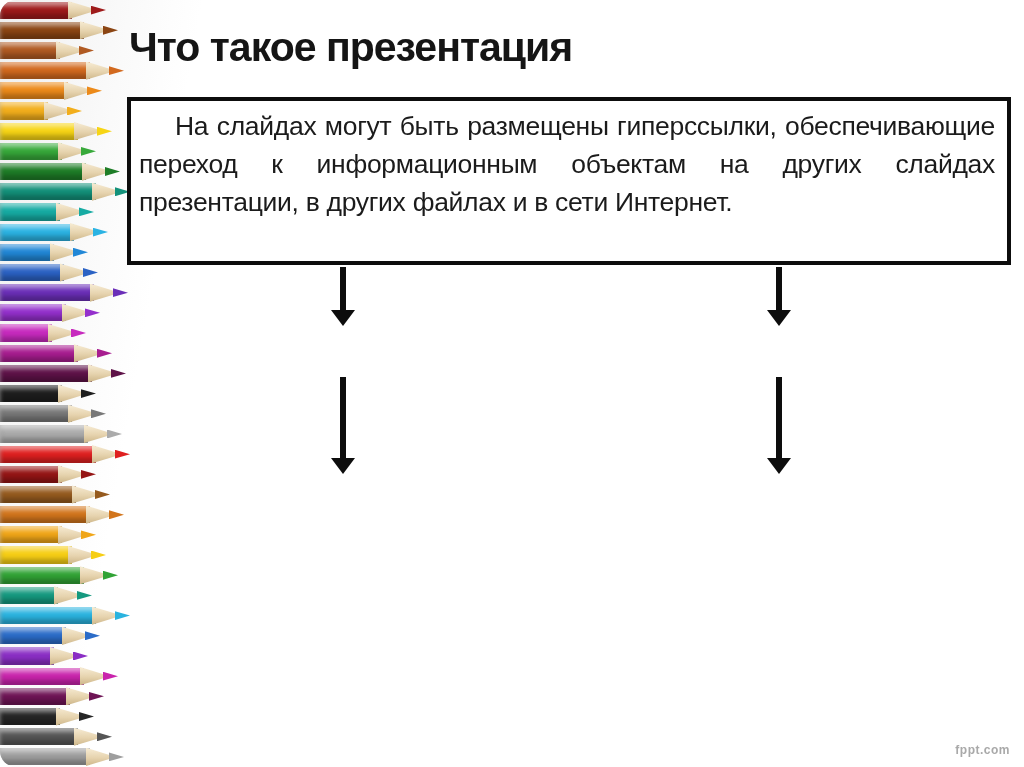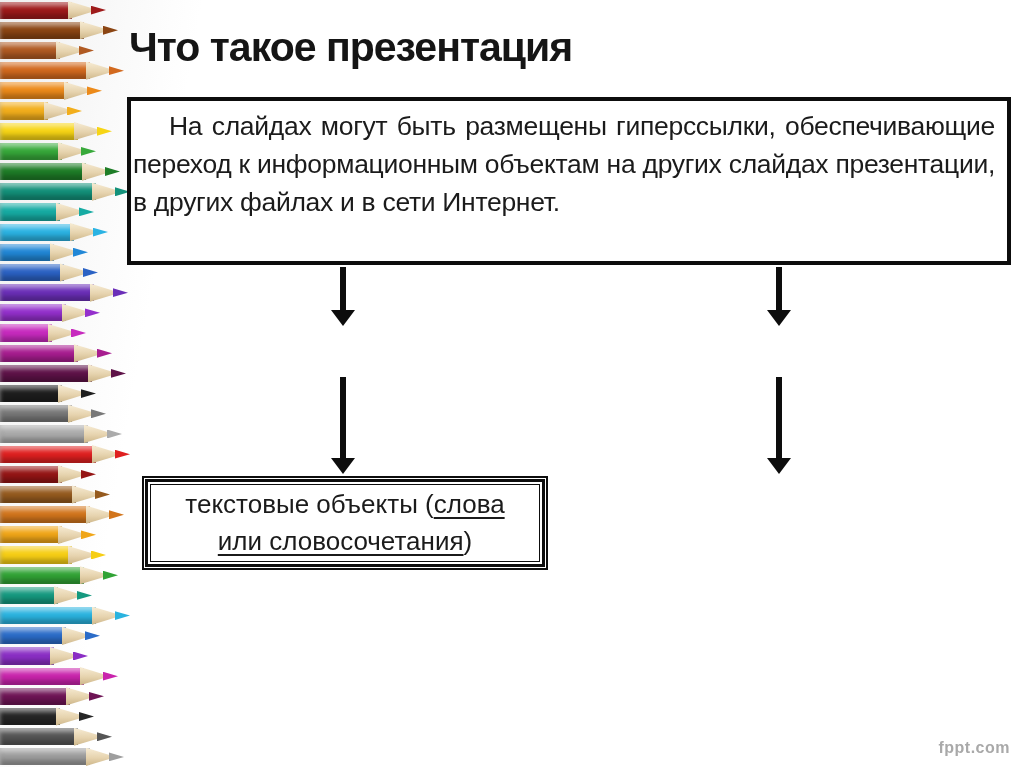--- a/index.html
+++ b/index.html
@@ -4,20 +4,21 @@
 <style>
   html,body{margin:0;padding:0;}
   body{
     width:1024px;height:767px;
     font-family:"Liberation Sans","DejaVu Sans",sans-serif;
     background:#ffffff;
   }
   .slide{
     position:relative;width:1024px;height:767px;overflow:hidden;
     background:linear-gradient(100deg,#efefef 0px,#fafafa 130px,#ffffff 200px);
+    border-radius:16px;
   }
 
   
   .pencils{position:absolute;left:0;top:0;width:150px;height:767px;}
   .pencil{position:absolute;left:0;}
   .pencil .body{
     position:absolute;left:0;top:1.5px;bottom:1.5px;
     box-shadow:inset 0 4px 4px rgba(255,255,255,.5), inset 0 -5px 5px rgba(0,0,0,.28);
   }
   .pencil .wood{
@@ -36,21 +37,21 @@
     position:absolute;left:129px;top:24px;margin:0;
     font-size:41px;font-weight:700;color:#151515;letter-spacing:-1px;
   }
 
   
   .desc-box{
     position:absolute;left:127px;top:97px;width:884px;height:168px;
     background:#ffffff;border:4px solid #0d0d0d;box-sizing:border-box;
   }
   .desc-box p{
-    margin:6px 12px 0 2px;
+    margin:6px 12px 0 8px;
     font-size:26.5px;line-height:38px;color:#1b1b1b;
     text-align:justify;text-align-last:left;text-indent:36px;
     letter-spacing:-0.3px;
   }
 
   
   .arrow{position:absolute;width:24px;}
   .arrow .stem{position:absolute;left:9px;top:0;bottom:14px;width:6px;background:#0d0d0d;}
   .arrow .head{
     position:absolute;left:0;bottom:0;width:24px;height:16px;background:#0d0d0d;
@@ -81,21 +82,21 @@
   }
   .dbox-text{left:142px;top:476px;width:406px;height:94px;}
   .dbox-text .inner{align-items:center;padding:0 18px;}
   .dbox-media{left:578px;top:474px;width:412px;height:132px;}
   .dbox-media .inner{align-items:flex-start;padding:6px 50px 0 50px;}
   .ul{text-decoration:underline;text-underline-offset:4px;}
 
   
   .watermark{
     position:absolute;right:14px;bottom:10px;
-    font-size:16px;font-weight:700;color:#a9a9a9;letter-spacing:.5px;
+    font-size:12px;font-weight:700;color:#a9a9a9;letter-spacing:.5px;
   }
 </style>
 </head>
 <body>
 
 <div class="slide">
 
   <div class="pencils">
       <div class="pencil" style="top: 0px; height: 20.18px; width: 106px;">
         <div class="body" style="width: 72px; background: rgb(158, 26, 26);"></div>
@@ -307,26 +308,17 @@
 
   <div class="arrow arrow-3">
     <div class="stem"></div>
     <div class="head"></div>
   </div>
   <div class="arrow arrow-4">
     <div class="stem"></div>
     <div class="head"></div>
   </div>
 
-  <div class="dbox dbox-text">
-    <div class="mid">
-      <div class="inner">
-        <span>
-          <span>текстовые объекты (</span><span class="ul">слова или словосочетания</span><span>)</span>
-        </span>
-      </div>
-    </div>
-  </div>
 
 
   <div class="watermark">fppt.com</div>
 
 </div>
 
 </body></html>

